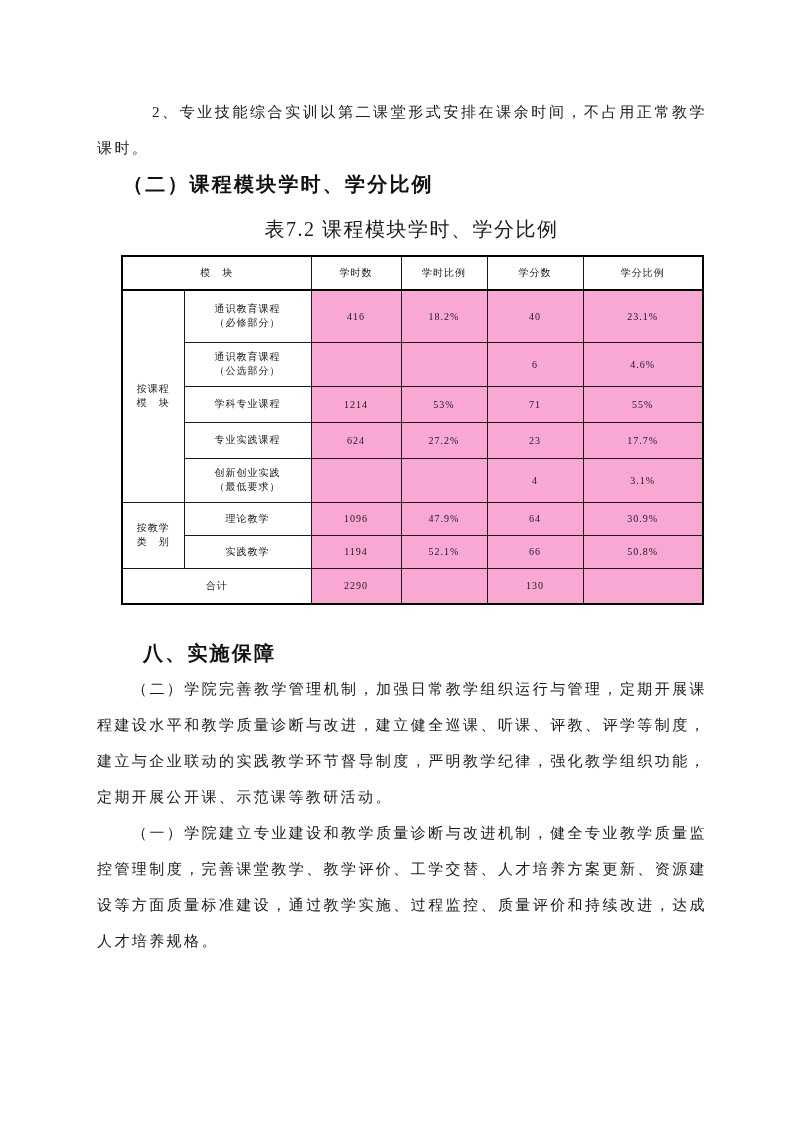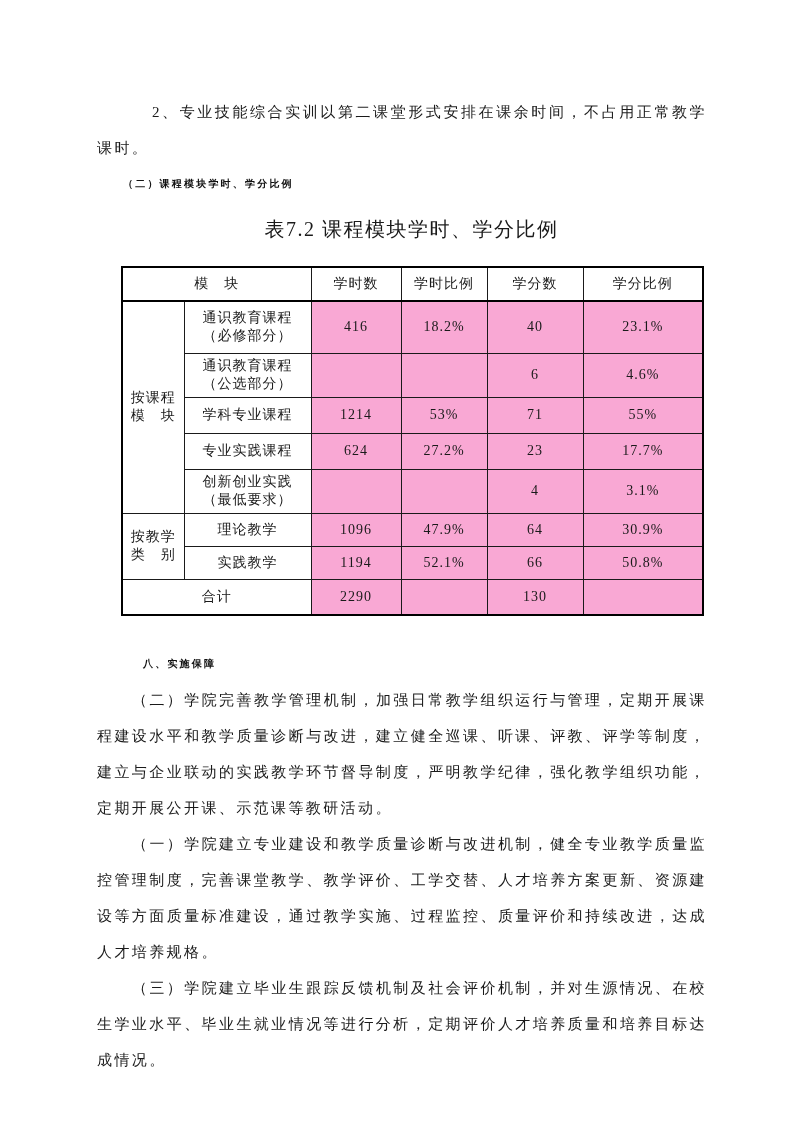--- a/index.html
+++ b/index.html
@@ -18,44 +18,44 @@
     line-height:36px;
     letter-spacing:2.4px;
     text-align:justify;
     color:#1a1a1a;
   }
   .indent-item { text-indent:55px; }
   .indent-para { text-indent:35px; }
   .sec-heading {
     font-family:"Liberation Sans","DejaVu Sans",sans-serif;
     font-weight:bold;
-    font-size:10px;
+    font-size:20px;
     line-height:36px;
     letter-spacing:2.2px;
     color:#111;
   }
   .sec-heading.h2 { text-indent:26px; }
   .sec-heading.h8 { text-indent:46px; margin-top:30px; }
 
   .table-block { width:581px; margin-left:24px; }
   .table-caption {
     text-align:center;
     font-size:20px;
     letter-spacing:1.5px;
     line-height:22px;
     margin-top:16px;
     color:#1a1a1a;
   }
   table.mod-table {
-    margin-top:26px;
+    margin-top:15px;
     width:581px;
     border-collapse:collapse;
     table-layout:fixed;
     border:2px solid #000;
-    font-size:14px;
+    font-size:10px;
     letter-spacing:1px;
     color:#1a1a1a;
   }
   table.mod-table td {
     border:1px solid #1a1a1a;
     text-align:center;
     vertical-align:middle;
     white-space:pre-line;
     padding:2px 3px;
   }
@@ -163,15 +163,14 @@
         <td class="yellow"></td>
       </tr>
     </tbody>
       </table>
   </div>
 
   <p class="sec-heading h8">八、实施保障</p>
 
   <p class="bodytext indent-para">（二）学院完善教学管理机制，加强日常教学组织运行与管理，定期开展课程建设水平和教学质量诊断与改进，建立健全巡课、听课、评教、评学等制度，建立与企业联动的实践教学环节督导制度，严明教学纪律，强化教学组织功能，定期开展公开课、示范课等教研活动。</p>
   <p class="bodytext indent-para">（一）学院建立专业建设和教学质量诊断与改进机制，健全专业教学质量监控管理制度，完善课堂教学、教学评价、工学交替、人才培养方案更新、资源建设等方面质量标准建设，通过教学实施、过程监控、质量评价和持续改进，达成人才培养规格。</p>
-  <p class="bodytext indent-para">（三）学院建立毕业生跟踪反馈机制及社会评价机制，并对生源情况、在校生学业水平、毕业生就业情况等进行分析，定期评价人才培养质量和培养目标达成情况。</p>
 
 </div>
 
 </body></html>

